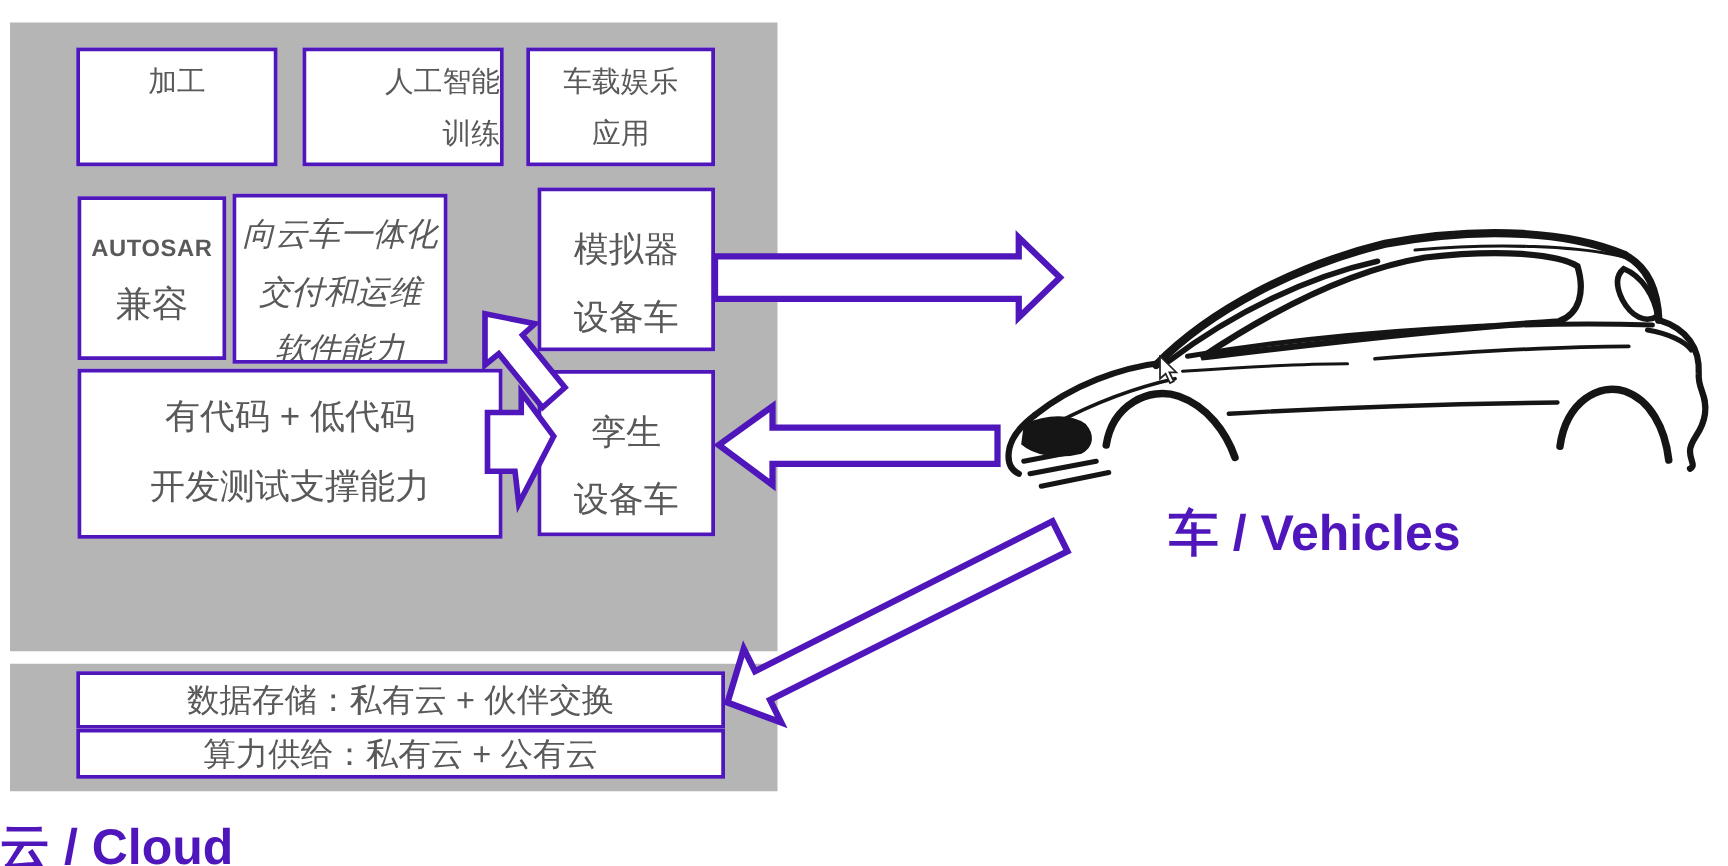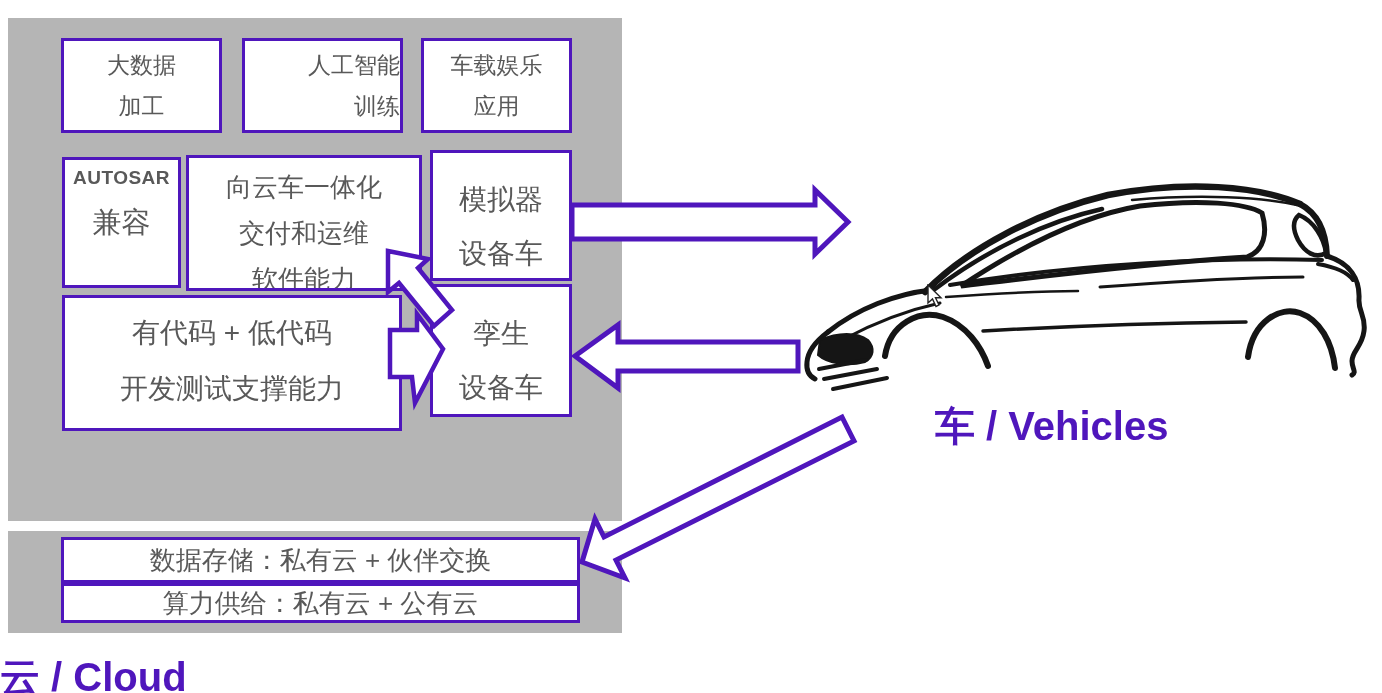--- a/index.html
+++ b/index.html
@@ -7,21 +7,21 @@
     position:relative;width:1382px;height:693px;background:#fff;overflow:hidden;
     font-family:"Liberation Sans","DejaVu Sans",sans-serif;
   }
   .panel{position:absolute;background:#B5B5B5;}
   .box{
     position:absolute;background:#fff;border:3px solid #4F16BC;box-sizing:border-box;
     color:#595959;text-align:center;overflow:hidden;
   }
   .box .ln{display:block;}
   .r1{font-size:23px;line-height:41px;padding-top:4px;}
-  .autosar-l1{font-size:19px;font-weight:bold;line-height:36px;letter-spacing:.5px;}
+  .autosar-l1{font-size:19px;font-weight:bold;line-height:36px;margin-top:22px;letter-spacing:.5px;}
   .autosar-l2{font-size:29px;line-height:52px;}
   .delivery{font-size:26px;line-height:46px;padding-top:6px;}
   .two28{font-size:28px;line-height:54px;padding-top:20px;}
   .code{font-size:28px;line-height:56px;padding-top:7px;}
   .oneline{display:flex;align-items:center;justify-content:center;font-size:28px;}
   .infra{display:flex;align-items:center;justify-content:center;font-size:26px;}
   .biglabel{
     position:absolute;color:#4F16BC;font-weight:bold;font-size:40px;text-align:left;
   }
   svg{position:absolute;}
@@ -29,51 +29,50 @@
 </style>
 </head>
 <body>
 
 <div class="stage">
 
   <div class="panel" style="left:8px;top:18px;width:614px;height:503px;"></div>
   <div class="panel" style="left:8px;top:531px;width:614px;height:102px;"></div>
 
   <div class="box r1" style="left:61px;top:38px;width:161px;height:95px;">
-    <span class="ln">大数据</span>
     <span class="ln">加工</span>
   </div>
   <div class="box r1" style="left:242px;top:38px;width:161px;height:95px;text-align:right;">
     <span class="ln">人工智能</span>
     <span class="ln">训练</span>
   </div>
   <div class="box r1" style="left:421px;top:38px;width:151px;height:95px;">
     <span class="ln">车载娱乐</span>
     <span class="ln">应用</span>
   </div>
 
   <div class="box" style="left:62px;top:157px;width:119px;height:131px;">
     <span class="ln autosar-l1">AUTOSAR</span>
     <span class="ln autosar-l2">兼容</span>
   </div>
-  <div class="box delivery" style="left:186px;top:155px;width:236px;height:136px;">
+  <div class="box delivery" style="left:186px;top:155px;width:172px;height:136px;font-style:italic;">
     <span class="ln">向云车一体化</span>
     <span class="ln">交付和运维</span>
     <span class="ln">软件能力</span>
   </div>
   <div class="box two28" style="left:430px;top:150px;width:142px;height:131px;">
     <span class="ln">模拟器</span>
     <span class="ln">设备车</span>
   </div>
 
   <div class="box code" style="left:62px;top:295px;width:340px;height:136px;">
     <span class="ln">有代码 + 低代码</span>
     <span class="ln">开发测试支撑能力</span>
   </div>
-  <div class="box two28" style="left:430px;top:284px;width:142px;height:133px;">
+  <div class="box two28" style="left:430px;top:296px;width:142px;height:133px;">
     <span class="ln">孪生</span>
     <span class="ln">设备车</span>
   </div>
 
 
   <div class="box infra" style="left:61px;top:537px;width:519px;height:46px;">
     <span>数据存储：私有云 + 伙伴交换</span>
   </div>
   <div class="box infra" style="left:61px;top:583px;width:519px;height:40px;">
     <span>算力供给：私有云 + 公有云</span>

